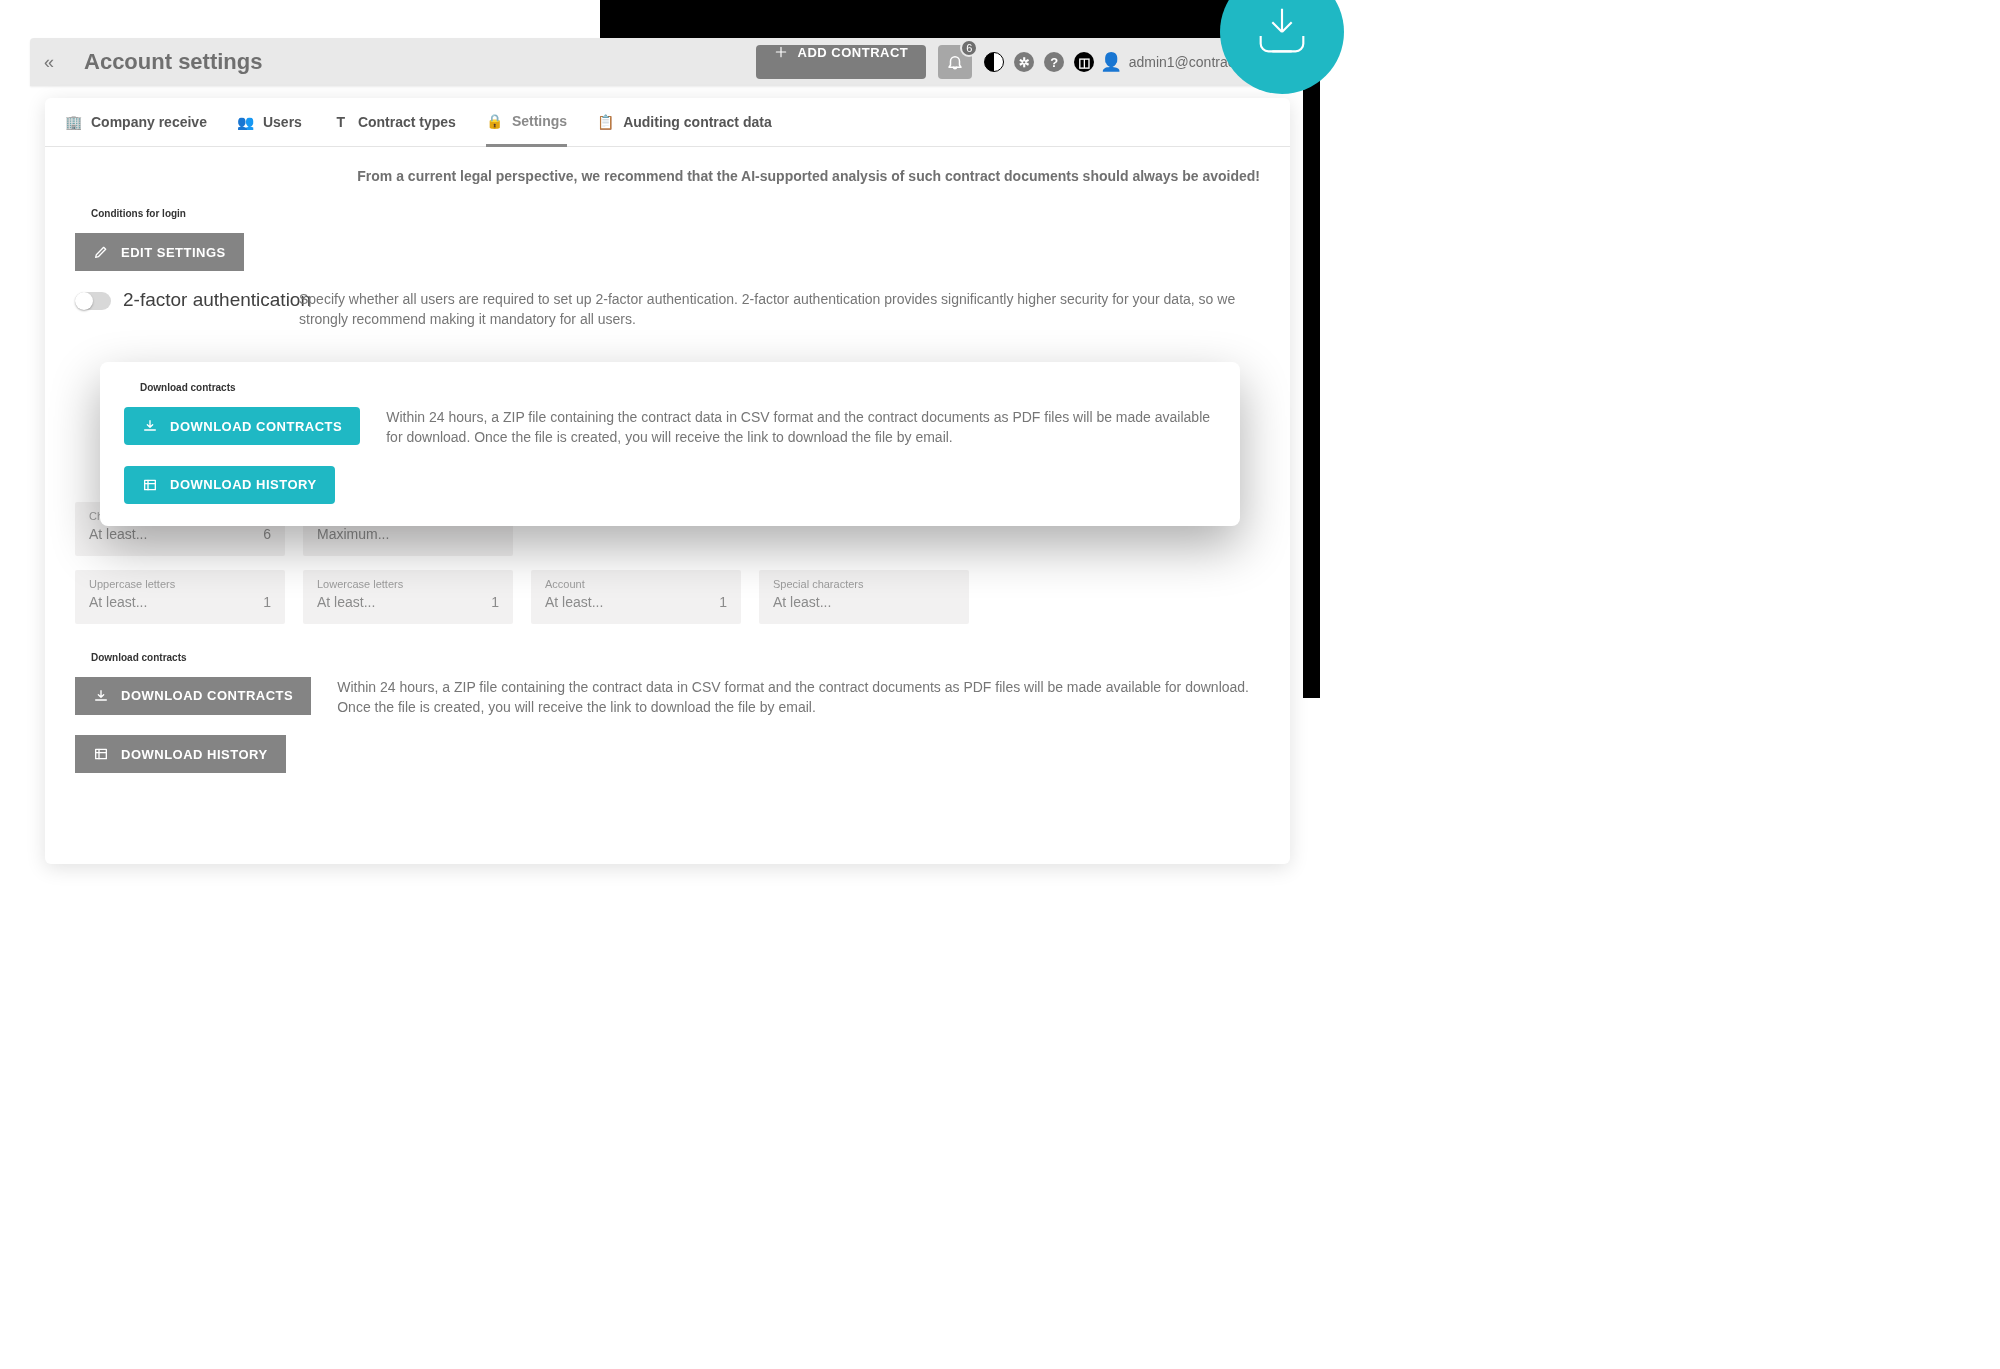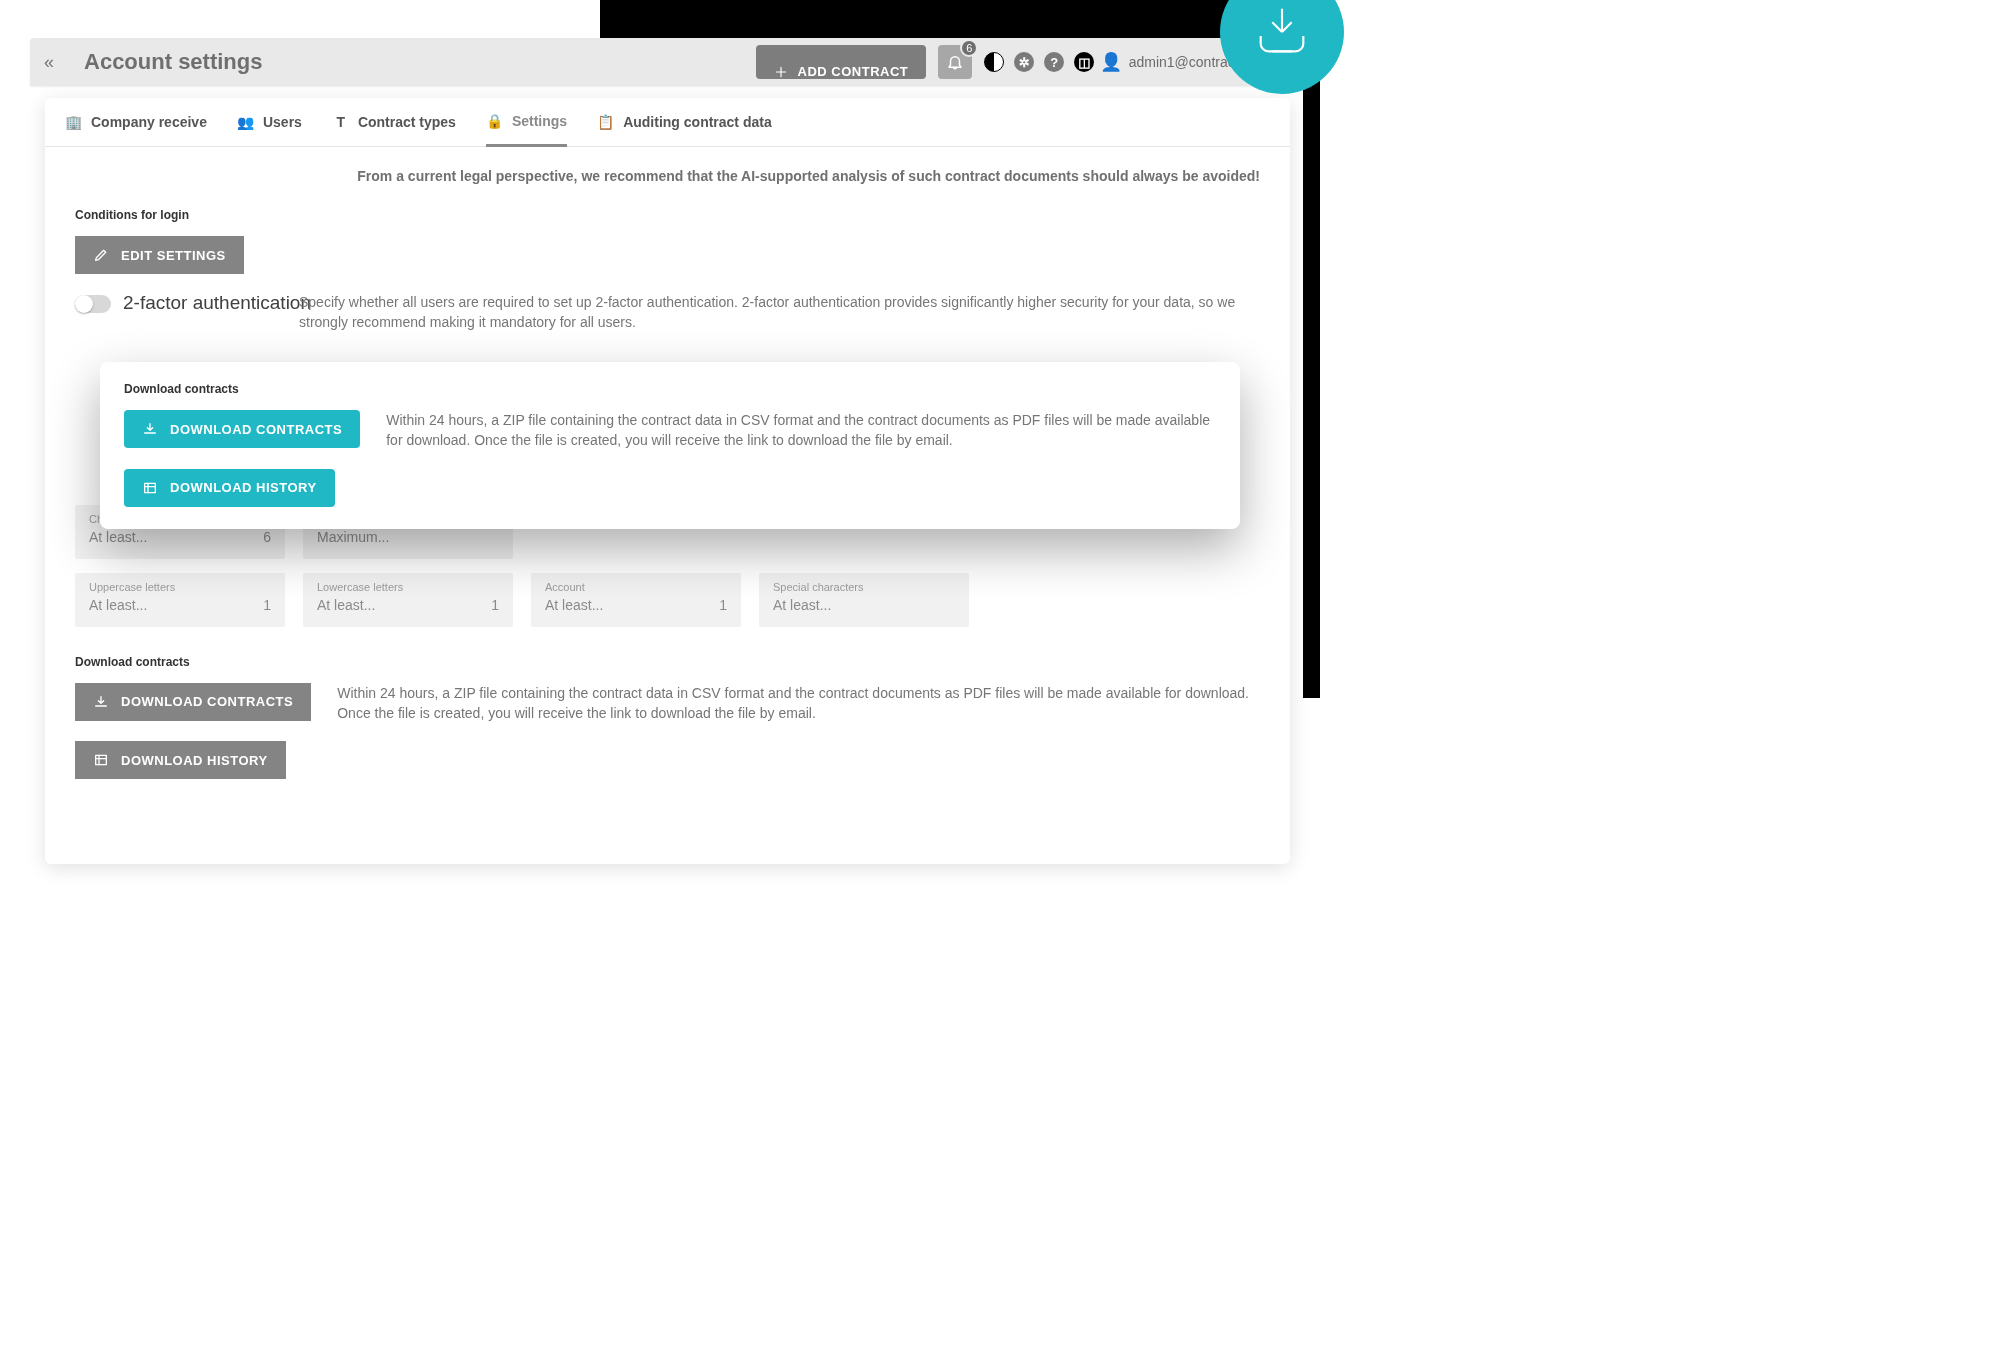--- a/index.html
+++ b/index.html
@@ -21,21 +21,21 @@
   .blackbar-right{position:absolute;left:1303px;top:38px;width:17px;height:660px;background:#000;}
 
   
   .big-circle{position:absolute;right:-24px;top:-30px;width:124px;height:124px;border-radius:50%;background:var(--teal);display:flex;align-items:center;justify-content:center;z-index:50;}
   .big-circle svg{width:62px;height:62px;stroke:#fff;fill:none;stroke-width:2.2;}
 
   
   .appbar{position:absolute;left:30px;top:38px;right:30px;height:48px;background:var(--grey-bg);border-radius:4px 4px 0 0;display:flex;align-items:center;padding:0 14px;box-shadow:0 1px 2px rgba(0,0,0,.08);}
   .collapse-icon{color:#777;font-size:18px;margin-right:18px;cursor:pointer;}
   .appbar h1{margin:12px;font-size:22px;font-weight:700;color:#6f6f6f;flex:1;}
-  .add-btn{background:#7d7d7d;color:#fff;border:none;border-radius:4px;padding:0 18px;height:34px;font-size:13px;font-weight:700;letter-spacing:.5px;display:flex;align-items:flex-end;gap:10px;cursor:pointer;}
+  .add-btn{background:#7d7d7d;color:#fff;border:none;border-radius:4px;padding:0 18px;height:34px;font-size:13px;font-weight:700;letter-spacing:.5px;display:flex;align-items:flex-start;gap:10px;cursor:pointer;}
   .bell-box{position:relative;width:34px;height:34px;background:#a7a7a7;border-radius:4px;display:flex;align-items:center;justify-content:center;margin-left:12px;color:#fff;cursor:pointer;}
   .bell-box .badge{position:absolute;top:-6px;right:-6px;background:#6e6e6e;color:#fff;border-radius:50%;width:18px;height:18px;font-size:11px;display:flex;align-items:center;justify-content:center;border:2px solid var(--grey-bg);}
   .tb-icons{display:flex;align-items:center;gap:10px;margin-left:12px;}
   .tb-icons .ic{width:20px;height:20px;border-radius:50%;display:flex;align-items:center;justify-content:center;font-size:13px;font-weight:700;cursor:pointer;}
   .ic-contrast{background:linear-gradient(90deg,#000 50%,#fff 50%);border:1px solid #000;}
   .ic-lang{background:#7a7a7a;color:#fff;}
   .ic-help{background:#7a7a7a;color:#fff;}
   .ic-book{background:#000;color:#fff;}
   .avatar{color:#bbb;font-size:18px;margin-left:6px;}
   .username{color:#6b6b6b;font-size:14px;margin-left:6px;white-space:nowrap;overflow:hidden;}
@@ -48,21 +48,21 @@
   .tab{display:flex;align-items:center;gap:8px;color:#555;font-size:14px;font-weight:600;padding-bottom:14px;cursor:pointer;}
   .tab.active{color:#8a8a8a;border-bottom:3px solid #8a8a8a;margin-bottom:-1px;}
   .tab .ti{width:18px;height:18px;display:flex;align-items:center;justify-content:center;}
 
   
   .scroll{position:absolute;left:0;right:0;top:50px;bottom:0;overflow-y:auto;padding:14px 30px 30px 30px;}
   .scroll::-webkit-scrollbar{width:16px;}
   .scroll::-webkit-scrollbar-thumb{background:#bdbdbd;border-radius:8px;border:3px solid #fff;}
 
   .rec-note{text-align:right;color:#707070;font-weight:600;font-size:14px;margin:6px 0 24px 0;}
-  .sect-title{font-weight:700;font-size:12px;color:#333;margin:10px 0 14px 0;}
+  .sect-title{font-weight:700;font-size:10px;color:#333;margin:10px 0 14px 16px;}
 
   .greybtn{background:var(--mid-grey);color:#fff;border:none;border-radius:0;padding:0 18px;height:38px;font-size:13px;font-weight:700;letter-spacing:.5px;display:inline-flex;align-items:center;gap:12px;cursor:pointer;}
   .tealbtn{background:var(--teal);color:#fff;border:none;border-radius:4px;padding:0 18px;height:38px;font-size:13px;font-weight:700;letter-spacing:.5px;display:inline-flex;align-items:center;gap:12px;cursor:pointer;}
 
   .row2fa{display:flex;align-items:flex-start;gap:24px;margin-top:18px;}
   .toggle{width:36px;height:18px;border-radius:9px;background:#d8d8d8;position:relative;flex-shrink:0;margin-top:2px;cursor:pointer;}
   .toggle::after{content:"";position:absolute;width:18px;height:18px;border-radius:50%;background:#fff;left:0;top:0;box-shadow:0 1px 2px rgba(0,0,0,.3);}
   .toggle-label{font-size:19px;color:#404040;white-space:nowrap;}
   .desc{color:#767676;font-size:14px;line-height:1.45;}
 

